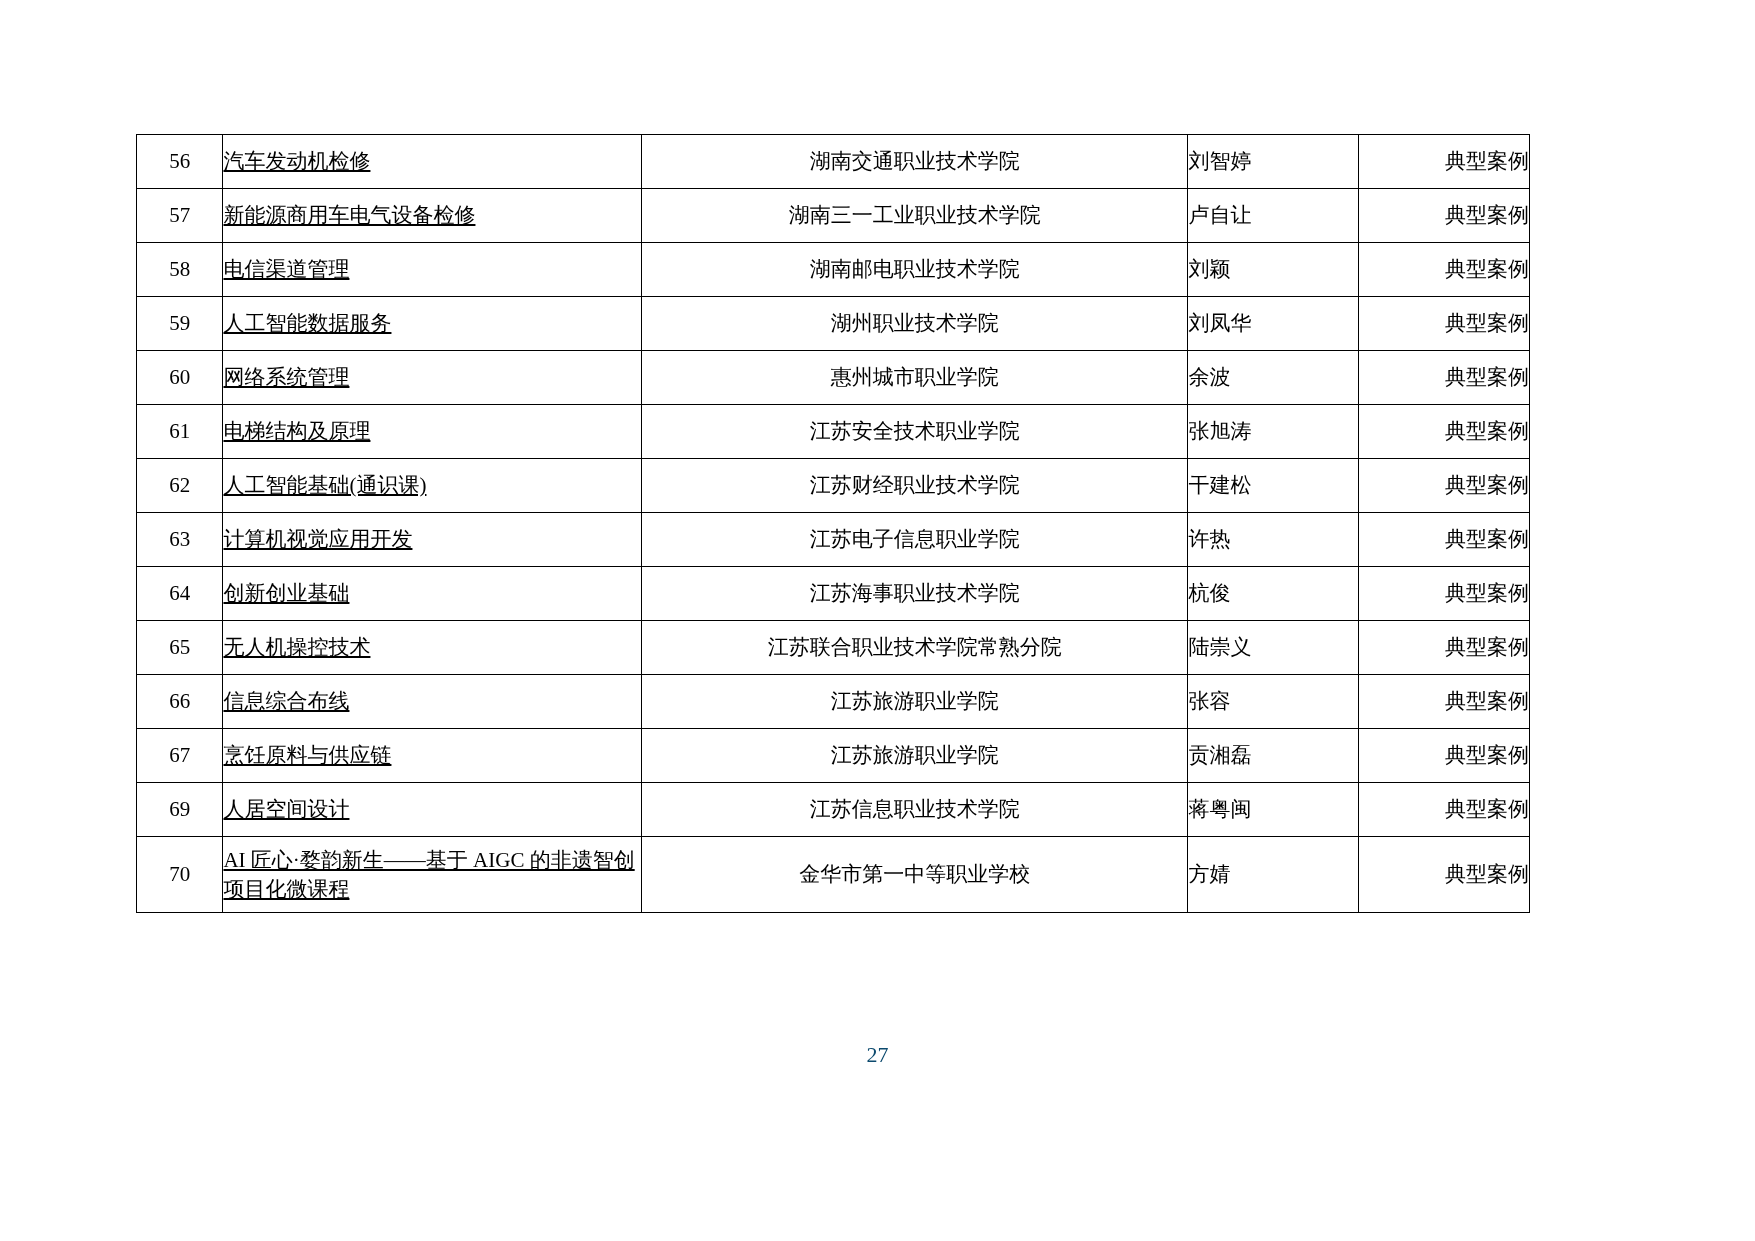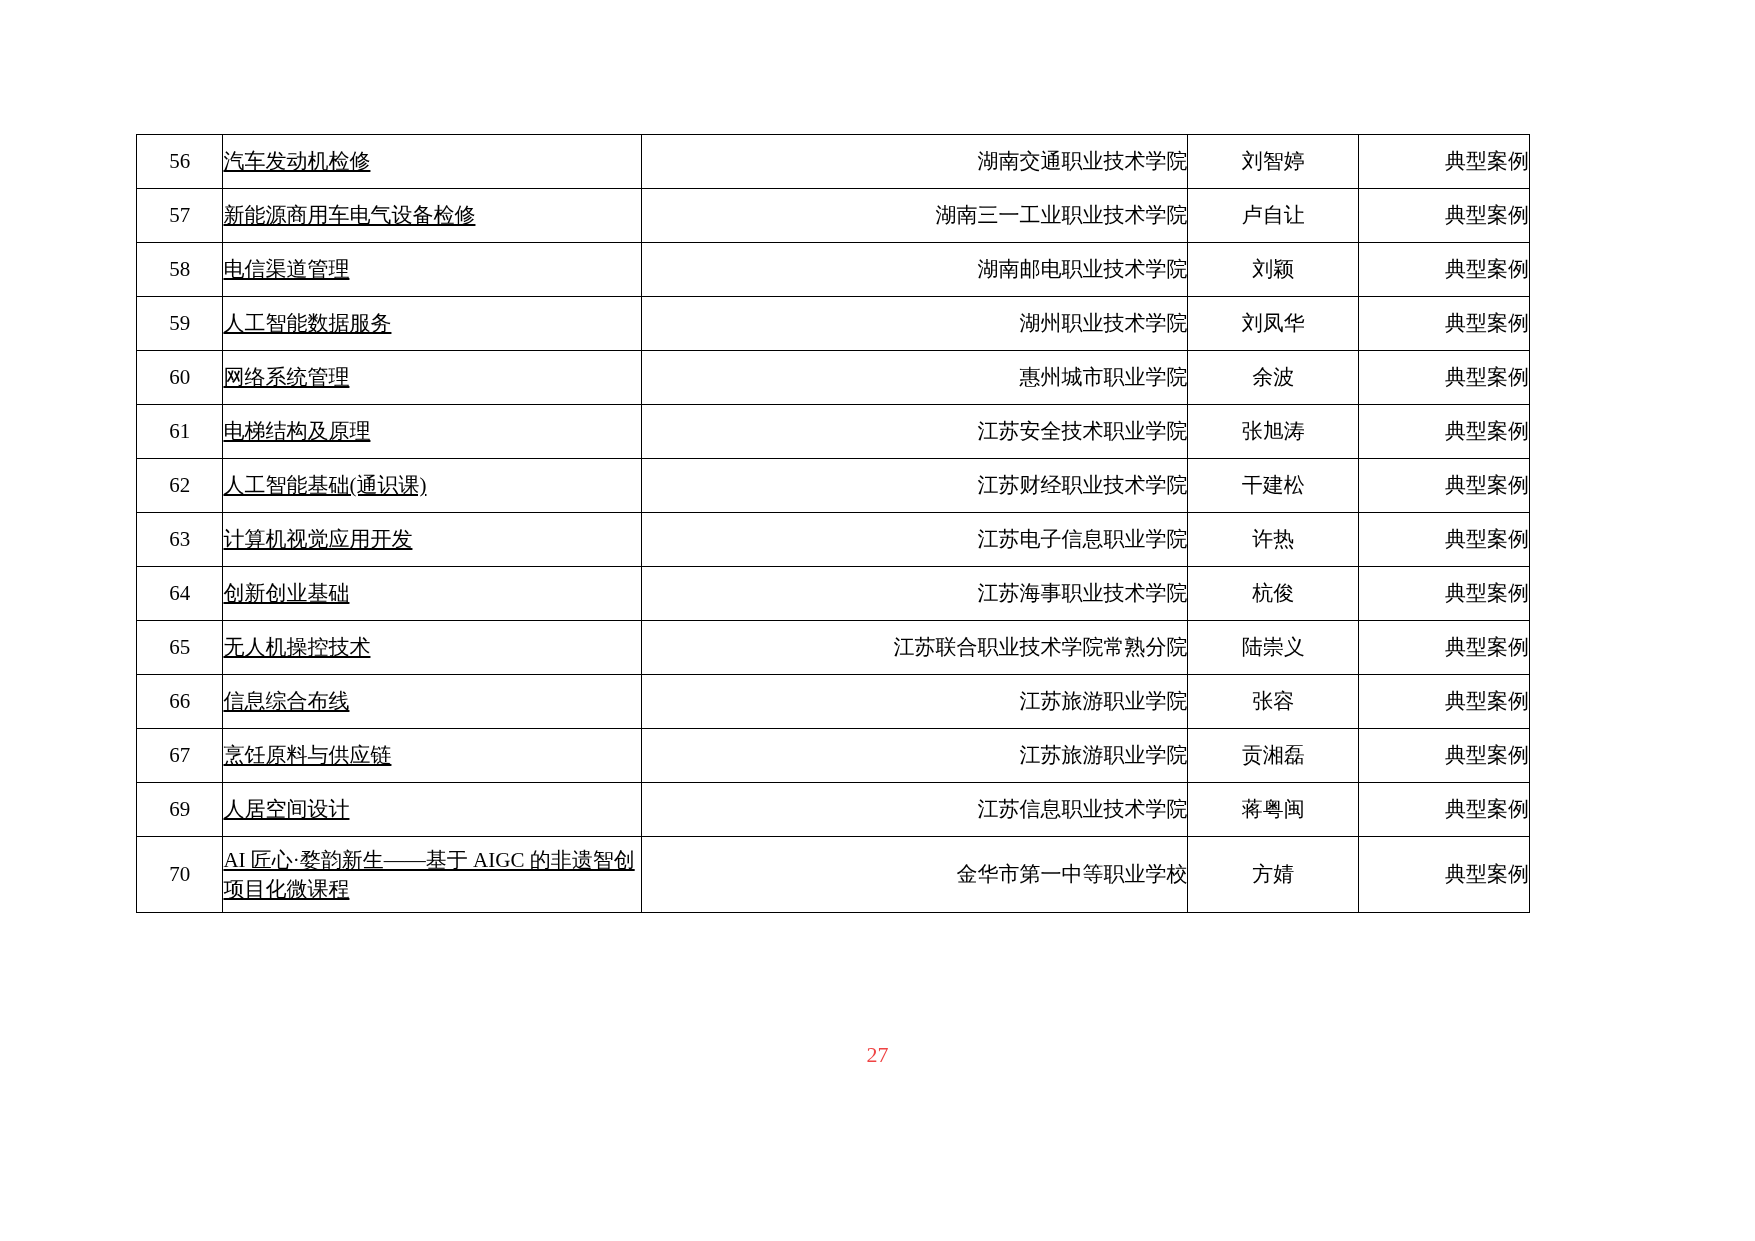--- a/index.html
+++ b/index.html
@@ -52,45 +52,44 @@
   td.num {
     text-align: center;
     font-size: 22px;
   }
   td.name {
     text-align: left;
     padding: 10px 0 10px 14px;
     text-decoration: underline;
   }
   td.org {
-    text-align: right;
+    text-align: center;
     padding: 10px 0 10px 14px;
   }
   td.person {
-    text-align: center;
   }
   td.type {
     text-align: right;
   }
   tr.row { height: 54px; }
   tr.row-tall { height: 76px; }
 
   .name-two-line {
     line-height: 1.5;
   }
 
   .page-number {
     position: absolute;
     left: 0;
     top: 1042px;
     width: 1755px;
     text-align: center;
     font-size: 22px;
     font-family: "Liberation Serif", "DejaVu Serif", serif;
-    color: #ef4444;
+    color: #0c4a6e;
   }
 </style>
 </head>
 <body>
 
 <div class="page">
 
   <div class="table-wrap">
     <table class="doc-table">
       <colgroup>

